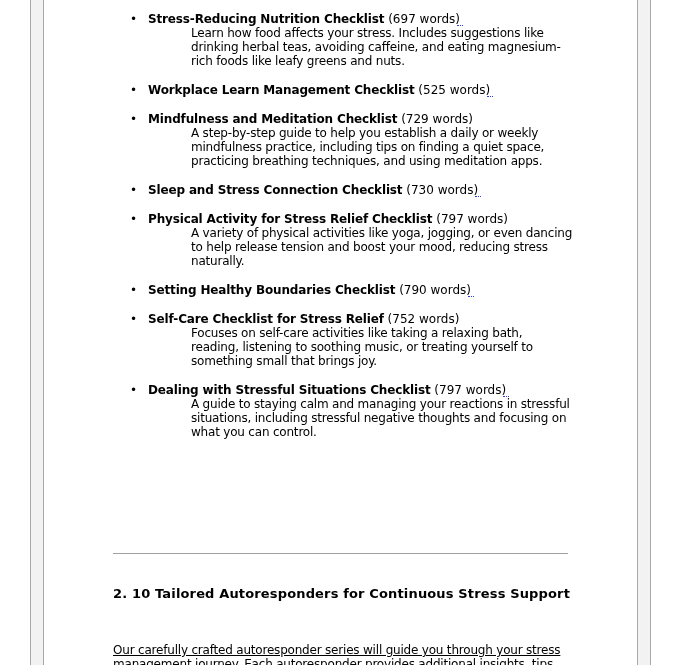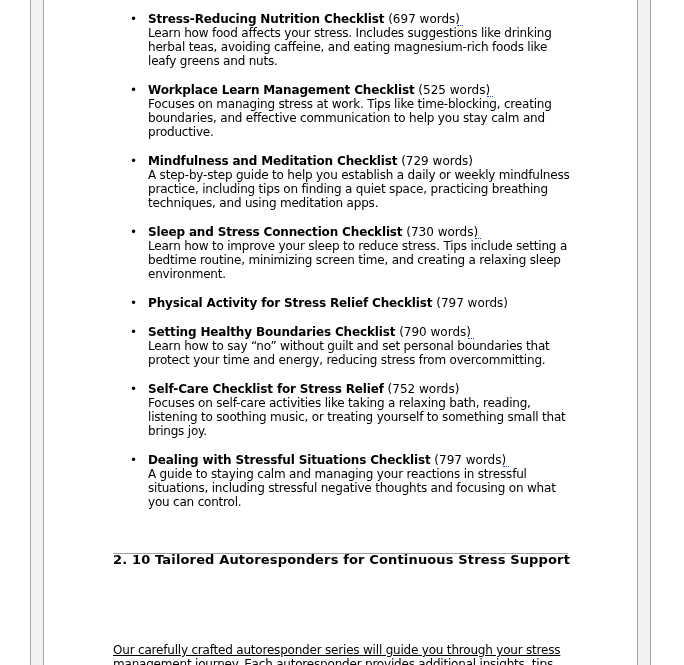--- a/index.html
+++ b/index.html
@@ -35,27 +35,27 @@
     ul.checklists li .bullet {
       position: absolute; left: 17px; top: 0; font-size: 12px;
     }
     .title { font-weight: bold; letter-spacing: -0.15px; text-align: right; }
     .count { position: relative; }
     .squiggle {
       display: inline-block; width: 6px; height: 3px; vertical-align: -3px;
       margin-left: -3px;
       border-bottom: 1px dotted #2a3fd8;
     }
-    .desc { display: block; letter-spacing: -0.2px; }
+    .desc { display: block; letter-spacing: -0.2px; margin-left: 43px; }
     hr.rule {
       position: absolute; left: 113px; width: 455px; top: 553px;
       margin: 0; border: 0; border-top: 1px solid #a0a0a0;
     }
     .heading {
-      position: absolute; left: 113px; top: 552px; width: 470px;
+      position: absolute; left: 113px; top: 586px; width: 470px;
       font-size: 13px; font-weight: bold; letter-spacing: 0.15px; line-height: 16px;
       white-space: nowrap;
     }
     .para {
       position: absolute; left: 113px; top: 643px; width: 460px;
       font-size: 12px; line-height: 14px; letter-spacing: -0.2px; text-decoration: underline;
     }
   </style>
 </head>
 <body>
@@ -69,44 +69,42 @@
     <li>
       <span class="bullet">•</span>
       <span class="title">Stress-Reducing Nutrition Checklist</span>
       <span class="count">(697 words)</span><span class="squiggle"></span>
       <span class="desc">Learn how food affects your stress. Includes suggestions like drinking herbal teas, avoiding caffeine, and eating magnesium-rich foods like leafy greens and nuts.</span>
     </li>
     <li>
       <span class="bullet">•</span>
       <span class="title">Workplace Learn Management Checklist</span>
       <span class="count">(525 words)</span><span class="squiggle"></span>
-      <span class="desc">Focuses on managing stress at work. Tips like time-blocking, creating boundaries, and effective communication to help you stay calm and productive.</span>
     </li>
     <li>
       <span class="bullet">•</span>
       <span class="title">Mindfulness and Meditation Checklist</span>
       <span class="count">(729 words)</span>
       <span class="desc">A step-by-step guide to help you establish a daily or weekly mindfulness practice, including tips on finding a quiet space, practicing breathing techniques, and using meditation apps.</span>
     </li>
     <li>
       <span class="bullet">•</span>
       <span class="title">Sleep and Stress Connection Checklist</span>
       <span class="count">(730 words)</span><span class="squiggle"></span>
-      <span class="desc">Learn how to improve your sleep to reduce stress. Tips include setting a bedtime routine, minimizing screen time, and creating a relaxing sleep environment.</span>
     </li>
     <li>
       <span class="bullet">•</span>
       <span class="title">Physical Activity for Stress Relief Checklist</span>
       <span class="count">(797 words)</span>
+      <span class="desc">A variety of physical activities like yoga, jogging, or even dancing to help release tension and boost your mood, reducing stress naturally.</span>
     </li>
     <li>
       <span class="bullet">•</span>
       <span class="title">Setting Healthy Boundaries Checklist</span>
       <span class="count">(790 words)</span><span class="squiggle"></span>
-      <span class="desc">Learn how to say “no” without guilt and set personal boundaries that protect your time and energy, reducing stress from overcommitting.</span>
     </li>
     <li>
       <span class="bullet">•</span>
       <span class="title">Self-Care Checklist for Stress Relief</span>
       <span class="count">(752 words)</span>
       <span class="desc">Focuses on self-care activities like taking a relaxing bath, reading, listening to soothing music, or treating yourself to something small that brings joy.</span>
     </li>
     <li>
       <span class="bullet">•</span>
       <span class="title">Dealing with Stressful Situations Checklist</span>

